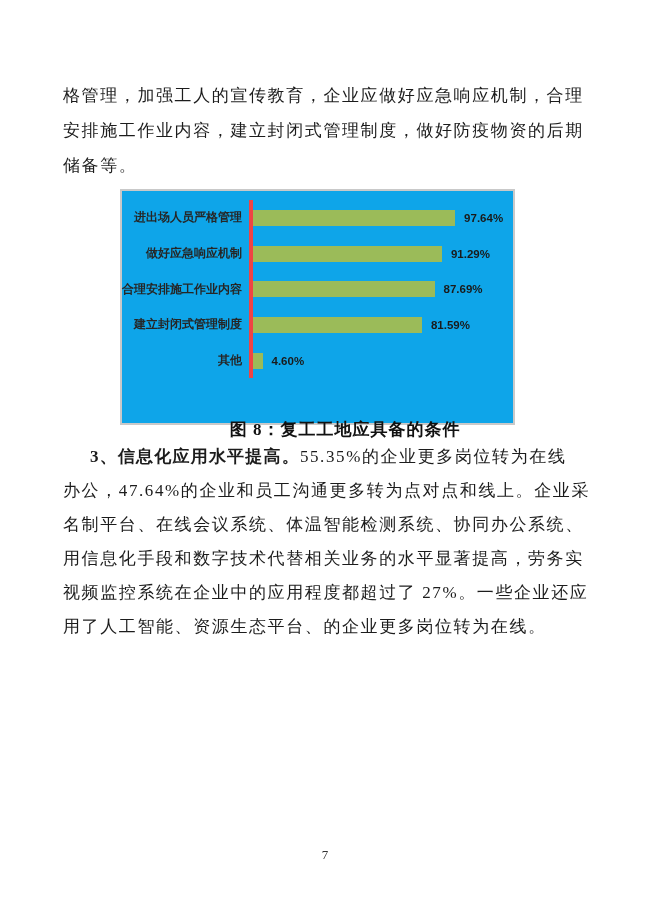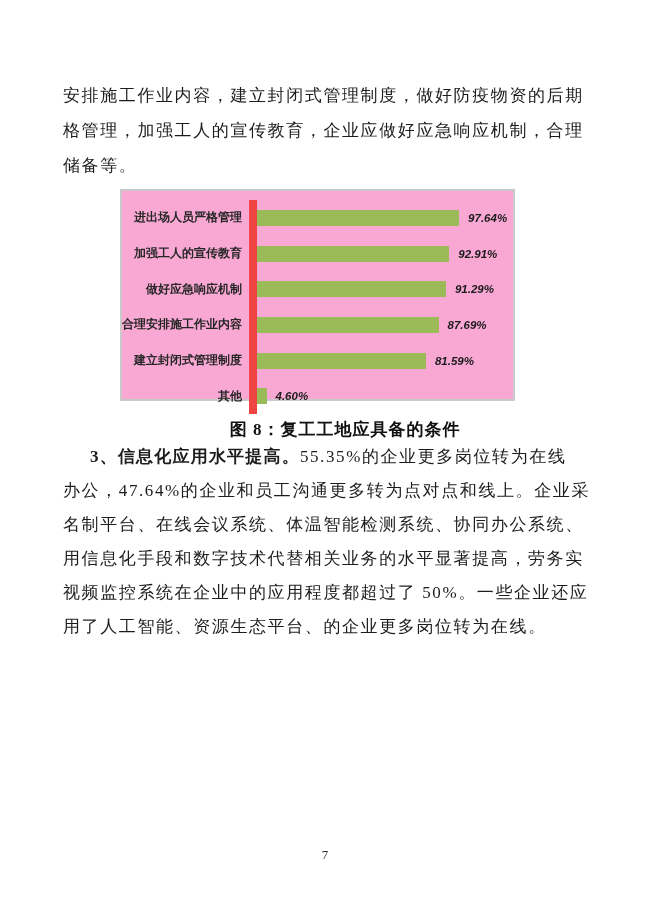--- a/index.html
+++ b/index.html
@@ -23,23 +23,23 @@
   .para .line { white-space: nowrap; }
   #para1 { top: 78px; }
   #para2 { top: 440px; line-height: 34px; }
   #para2 .line-first { padding-left: 27px; }
   .bold-lead { font-weight: bold; letter-spacing: 1.2px; }
 
   
   #chart-frame {
     position: absolute;
     left: 120px; top: 189px;
-    width: 395px; height: 212px;
+    width: 395px; height: 236px;
     border: 2px solid #c9c9c9;
-    background: #f9a8d4;
+    background: #0ea5e9;
   }
   #chart-rows {
     position: absolute;
     left: 0; top: 9px;
     width: 100%;
   }
   .crow {
     display: flex;
     align-items: center;
     height: 35.7px;
@@ -52,22 +52,21 @@
     font-weight: bold;
     font-size: 12px;
     color: #262626;
     white-space: nowrap;
   }
   .cbararea {
     flex: 1;
     display: flex;
     align-items: center;
     height: 100%;
-    border-left: 8px solid #ef4444;
-    font-style: italic;
+    border-left: 4px solid #ef4444;
   }
   .cbar {
     height: 16px;
     background: #9bbb59;
   }
   .cval {
     margin-left: 9px;
     font-family: "Liberation Sans", "DejaVu Sans", sans-serif;
     font-weight: bold;
     font-size: 11.5px;
@@ -95,43 +94,36 @@
     width: 650px;
     text-align: center;
     font-size: 13px;
     color: #333333;
   }
 </style>
 </head>
 <body>
 
 <div class="para" id="para1">
+  <div class="line">格管理，加强工人的宣传教育，企业应做好应急响应机制，合理</div>
   <div class="line">安排施工作业内容，建立封闭式管理制度，做好防疫物资的后期</div>
-  <div class="line">格管理，加强工人的宣传教育，企业应做好应急响应机制，合理</div>
   <div class="line">储备等。</div>
 </div>
 
 <div id="chart-frame">
   <div id="chart-rows">
 
     <div class="crow">
       <div class="clabel">进出场人员严格管理</div>
       <div class="cbararea">
         <div class="cbar" style="width: 202.115px;"></div>
         <div class="cval">97.64%</div>
       </div>
     </div>
 
-    <div class="crow">
-      <div class="clabel">加强工人的宣传教育</div>
-      <div class="cbararea">
-        <div class="cbar" style="width: 192.324px;"></div>
-        <div class="cval">92.91%</div>
-      </div>
-    </div>
 
     <div class="crow">
       <div class="clabel">做好应急响应机制</div>
       <div class="cbararea">
         <div class="cbar" style="width: 188.97px;"></div>
         <div class="cval">91.29%</div>
       </div>
     </div>
 
     <div class="crow">
@@ -161,17 +153,17 @@
   </div>
 </div>
 
 <div id="fig-caption">图 8：复工工地应具备的条件</div>
 
 <div class="para" id="para2">
   <div class="line line-first"><span class="bold-lead">3、信息化应用水平提高。</span><span>55.35%的企业更多岗位转为在线</span></div>
   <div class="line">办公，47.64%的企业和员工沟通更多转为点对点和线上。企业采</div>
   <div class="line">名制平台、在线会议系统、体温智能检测系统、协同办公系统、</div>
   <div class="line">用信息化手段和数字技术代替相关业务的水平显著提高，劳务实</div>
-  <div class="line">视频监控系统在企业中的应用程度都超过了 50%。一些企业还应</div>
+  <div class="line">视频监控系统在企业中的应用程度都超过了 27%。一些企业还应</div>
   <div class="line">用了人工智能、资源生态平台、的企业更多岗位转为在线。</div>
 </div>
 
 <div id="page-number">7</div>
 
 </body></html>

